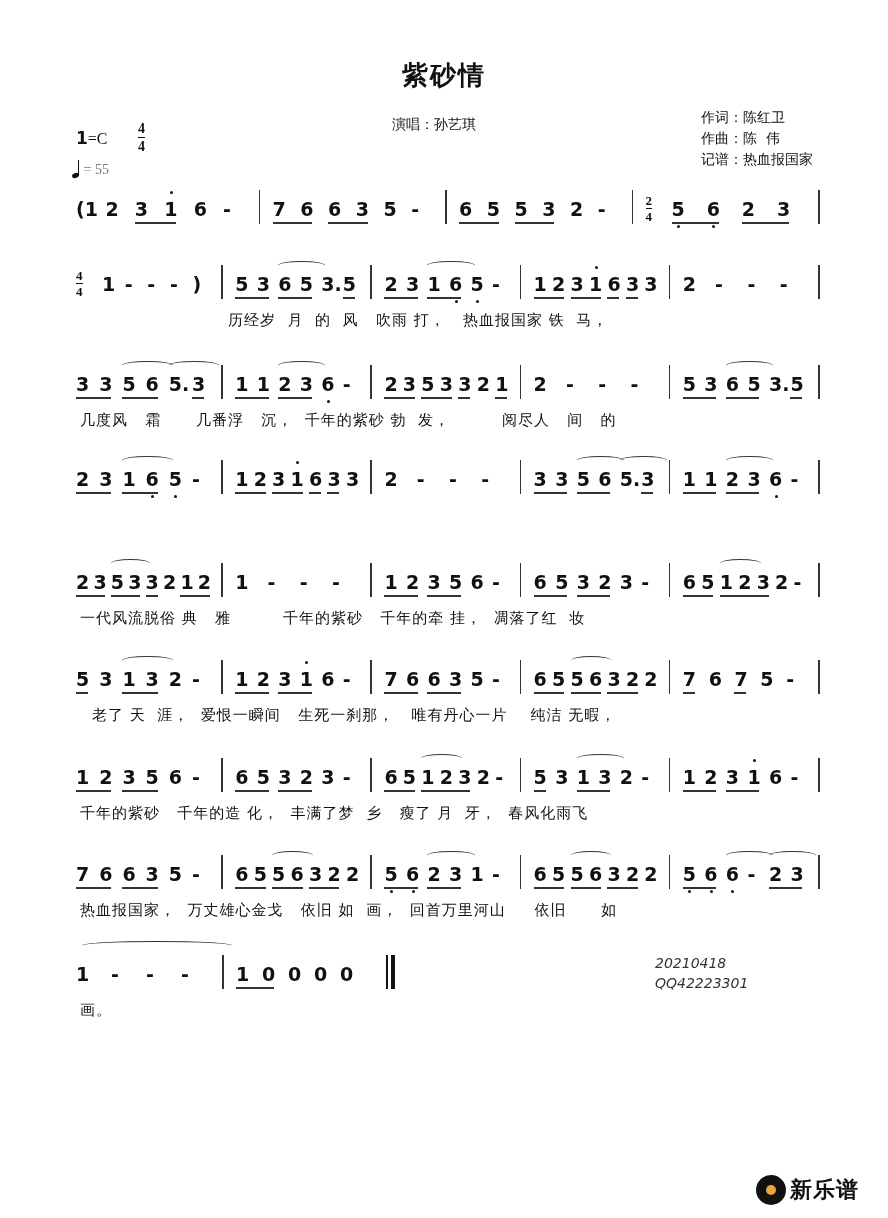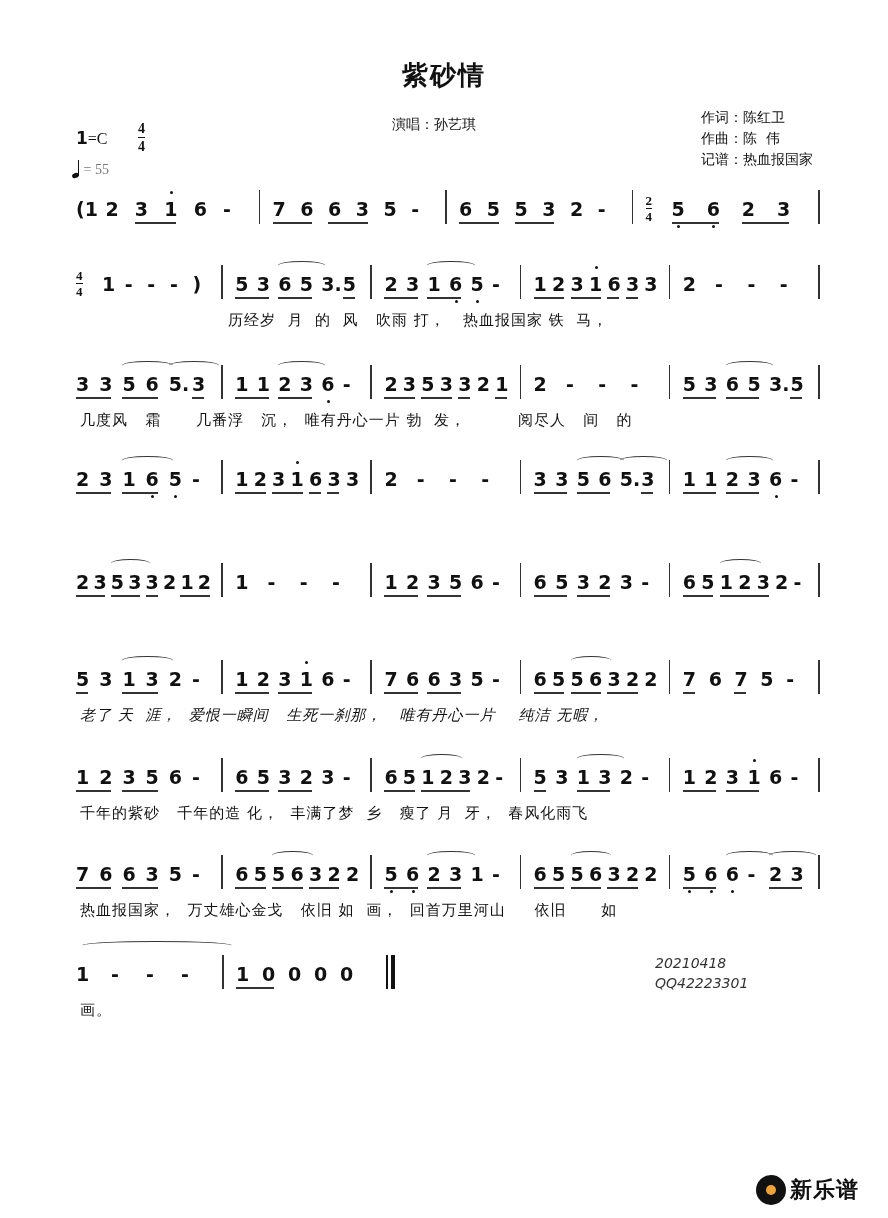--- a/index.html
+++ b/index.html
@@ -188,21 +188,21 @@
         <span class="tok" style="left: 653.867px;">6</span>
         <span class="tok" style="left: 675.4px;">5</span>
         <span class="tok" style="left: 696.933px;">3.</span>
         <span class="tok" style="left: 718.467px;">5</span>
         <div class="ul" style="left: 610.8px; width: 33.5333px; top: 32px;"></div>
         <div class="ul" style="left: 653.867px; width: 33.5333px; top: 32px;"></div>
         <div class="ul" style="left: 718.467px; width: 12px; top: 32px;"></div>
         <div class="slur" style="left: 653.867px; width: 47.0667px; top: -4px;"></div>
         <div class="barline" style="left: 746px;"></div>
       </div>
-      <div class="lyr" style="left: 8px;">几度风   霜      几番浮   沉，  唯有丹心一片 勃  发，         阅尽人   间   的</div>
+      <div class="lyr" style="left: 8px;">几度风   霜      几番浮   沉，  千年的紫砂 勃  发，         阅尽人   间   的</div>
     </div>
     <div class="line" style="top: 460px;">
       <div class="staff">
         <span class="tok" style="left: 4px;">2</span>
         <span class="tok" style="left: 27.2px;">3</span>
         <span class="tok" style="left: 50.4px;">1</span>
         <span class="tok" style="left: 73.6px;">6<span class="ld"></span></span>
         <span class="tok" style="left: 96.8px;">5<span class="ld"></span></span>
         <span class="tok dash" style="left: 120px;">-</span>
         <div class="ul" style="left: 4px; width: 35.2px; top: 32px;"></div>
@@ -294,20 +294,21 @@
         <span class="tok" style="left: 647.714px;">1</span>
         <span class="tok" style="left: 666.171px;">2</span>
         <span class="tok" style="left: 684.629px;">3</span>
         <span class="tok" style="left: 703.086px;">2</span>
         <span class="tok dash" style="left: 721.543px;">-</span>
         <div class="ul" style="left: 610.8px; width: 30.4571px; top: 32px;"></div>
         <div class="ul" style="left: 647.714px; width: 48.9143px; top: 32px;"></div>
         <div class="slur" style="left: 647.714px; width: 40.9143px; top: -4px;"></div>
         <div class="barline" style="left: 746px;"></div>
       </div>
+      <div class="lyr" style="left: 8px;">一代风流脱俗 典   雅         千年的紫砂   千年的牵 挂，  凋落了红  妆</div>
     </div>
     <div class="line" style="top: 660px;">
       <div class="staff">
         <span class="tok" style="left: 4px;">5</span>
         <span class="tok" style="left: 27.2px;">3</span>
         <span class="tok" style="left: 50.4px;">1</span>
         <span class="tok" style="left: 73.6px;">3</span>
         <span class="tok" style="left: 96.8px;">2</span>
         <span class="tok dash" style="left: 120px;">-</span>
         <div class="ul" style="left: 4px; width: 12px; top: 32px;"></div>
@@ -346,21 +347,21 @@
         <div class="barline" style="left: 596.8px;"></div>
         <span class="tok" style="left: 610.8px;">7</span>
         <span class="tok" style="left: 636.64px;">6</span>
         <span class="tok" style="left: 662.48px;">7</span>
         <span class="tok" style="left: 688.32px;">5</span>
         <span class="tok dash" style="left: 714.16px;">-</span>
         <div class="ul" style="left: 610.8px; width: 12px; top: 32px;"></div>
         <div class="ul" style="left: 662.48px; width: 12px; top: 32px;"></div>
         <div class="barline" style="left: 746px;"></div>
       </div>
-      <div class="lyr" style="left: 8px; font-style: italic;">老了 天  涯，  爱恨一瞬间   生死一刹那，   唯有丹心一片    纯洁 无暇，</div>
+      <div class="lyr" style="left: 20px;">老了 天  涯，  爱恨一瞬间   生死一刹那，   唯有丹心一片    纯洁 无暇，</div>
     </div>
     <div class="line" style="top: 758px;">
       <div class="staff">
         <span class="tok" style="left: 4px;">1</span>
         <span class="tok" style="left: 27.2px;">2</span>
         <span class="tok" style="left: 50.4px;">3</span>
         <span class="tok" style="left: 73.6px;">5</span>
         <span class="tok" style="left: 96.8px;">6</span>
         <span class="tok dash" style="left: 120px;">-</span>
         <div class="ul" style="left: 4px; width: 35.2px; top: 32px;"></div>

